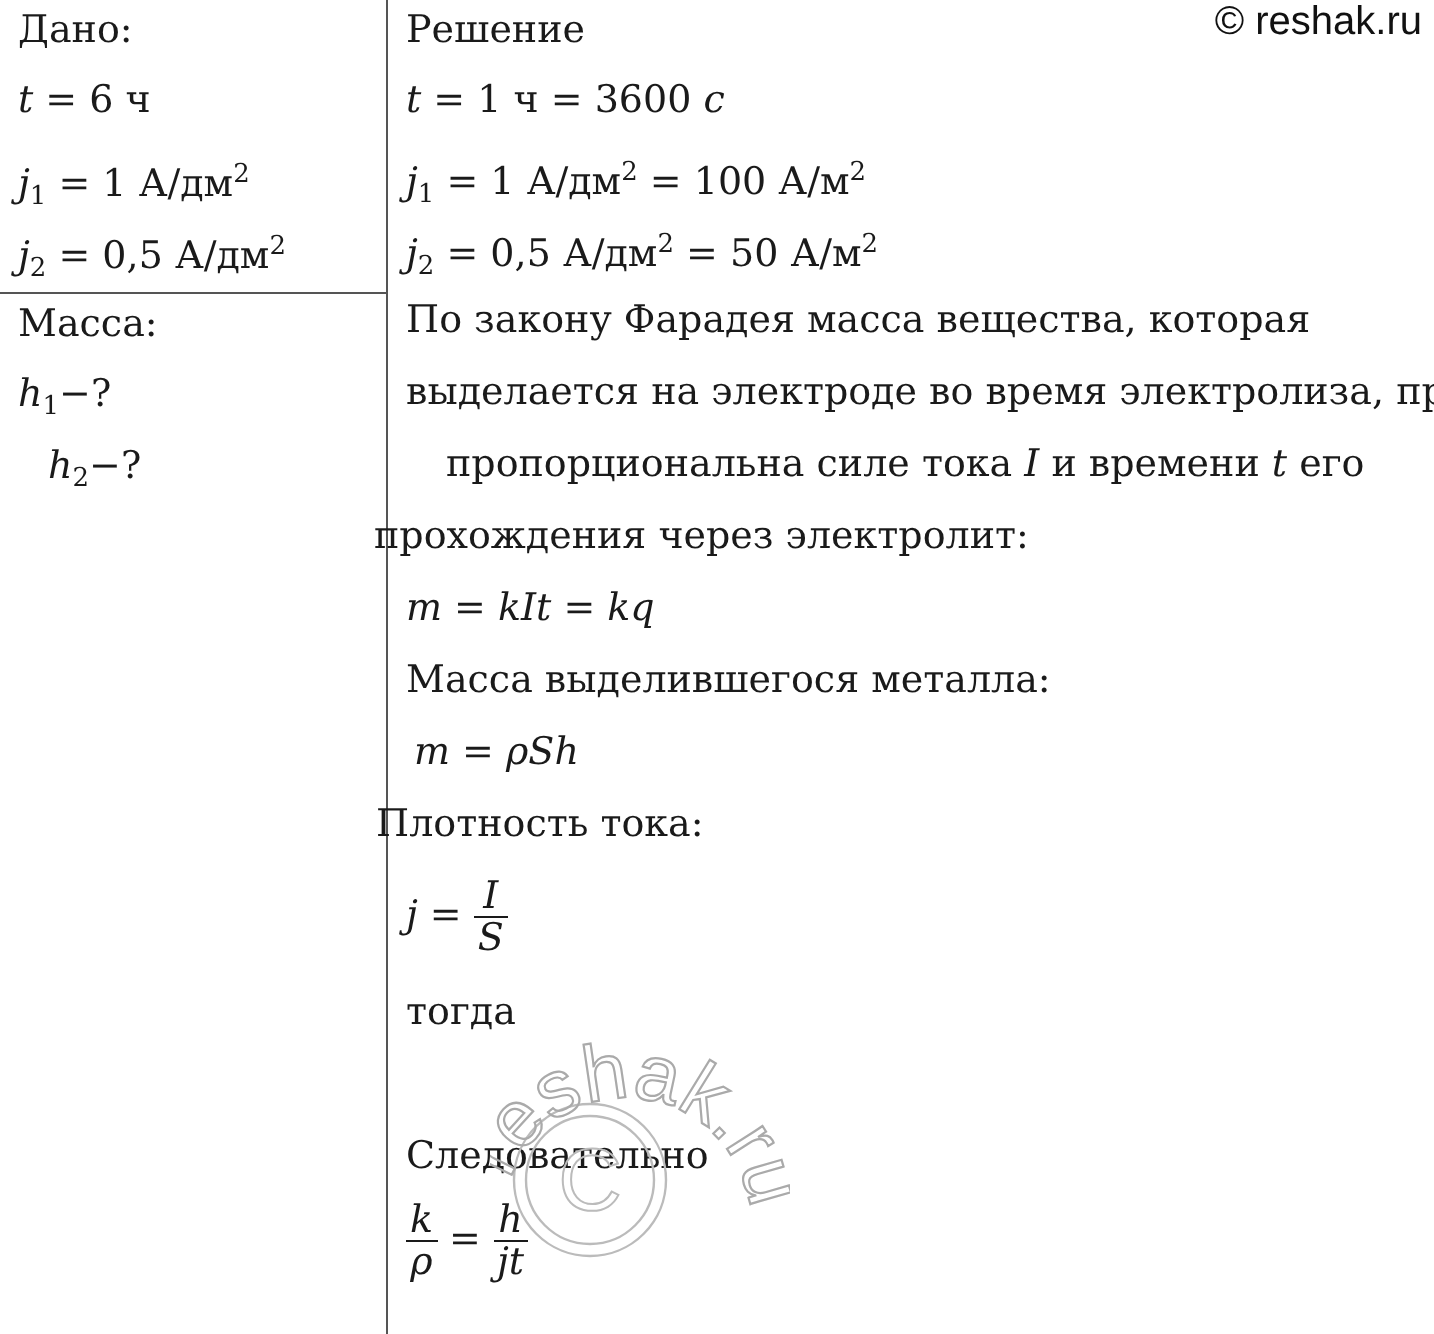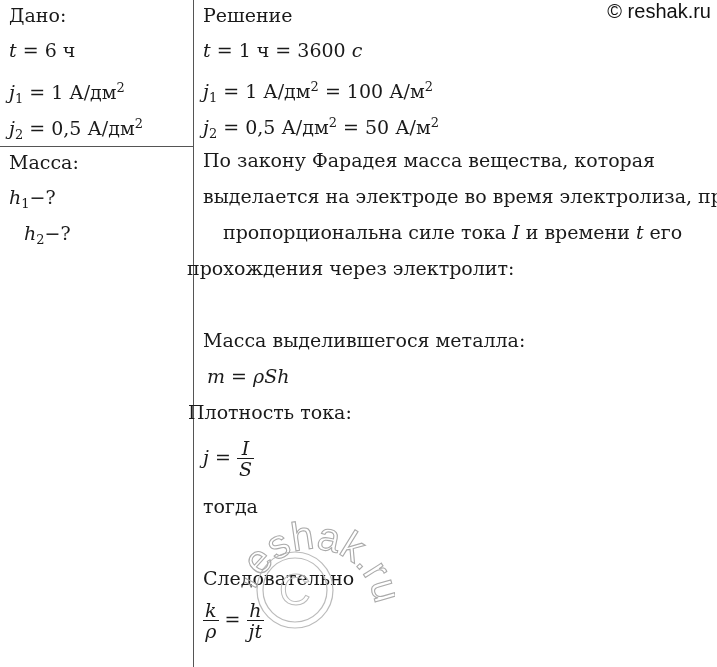--- a/index.html
+++ b/index.html
@@ -59,20 +59,21 @@
     <span class="m">j</span><span class="sub">2</span><span> = 0,5 А/дм</span><span class="sup">2</span><span> = 50 А/м</span><span class="sup">2</span>
   </div>
 
   <div class="line" style="left:203px; top:148px;">По закону Фарадея масса вещества, которая</div>
   <div class="line" style="left:203px; top:184px;">выделается на электроде во время электролиза, прямо</div>
   <div class="line" style="left:203px; top:220px;margin-left:20px;">
     <span>пропорциональна силе тока </span><span class="m">I</span><span> и времени </span><span class="m">t</span><span> его</span>
   </div>
   <div class="line" style="left:187px; top:256px;">прохождения через электролит:</div>
 
+  <div class="line m" style="left:203px; top:292px;">m = kIt = kq</div>
   <div class="line" style="left:203px; top:328px;">Масса выделившегося металла:</div>
   <div class="line m" style="left:207px; top:364px;">m = ρSh</div>
   <div class="line" style="left:188px; top:400px;">Плотность тока:</div>
 
   <div class="line" style="left:203px; top:438px; line-height:20px;">
     <span class="m">j = </span><span class="frac">
         <span class="num">I</span>
         <span class="bar"></span>
         <span class="den">S</span>
       </span>

